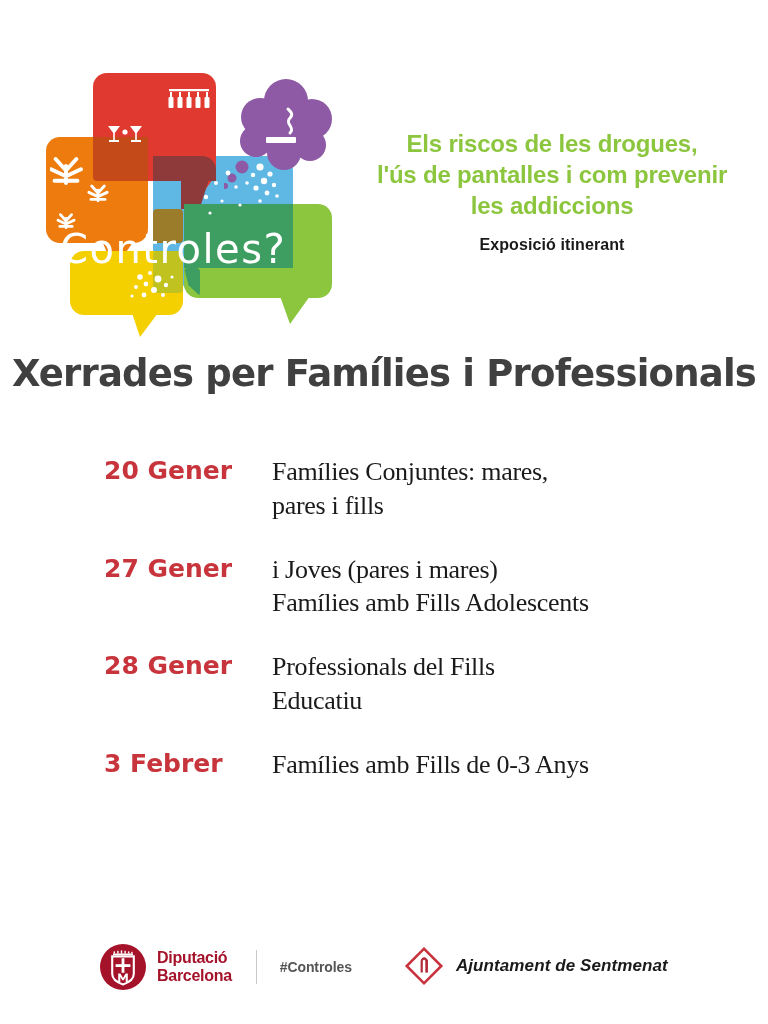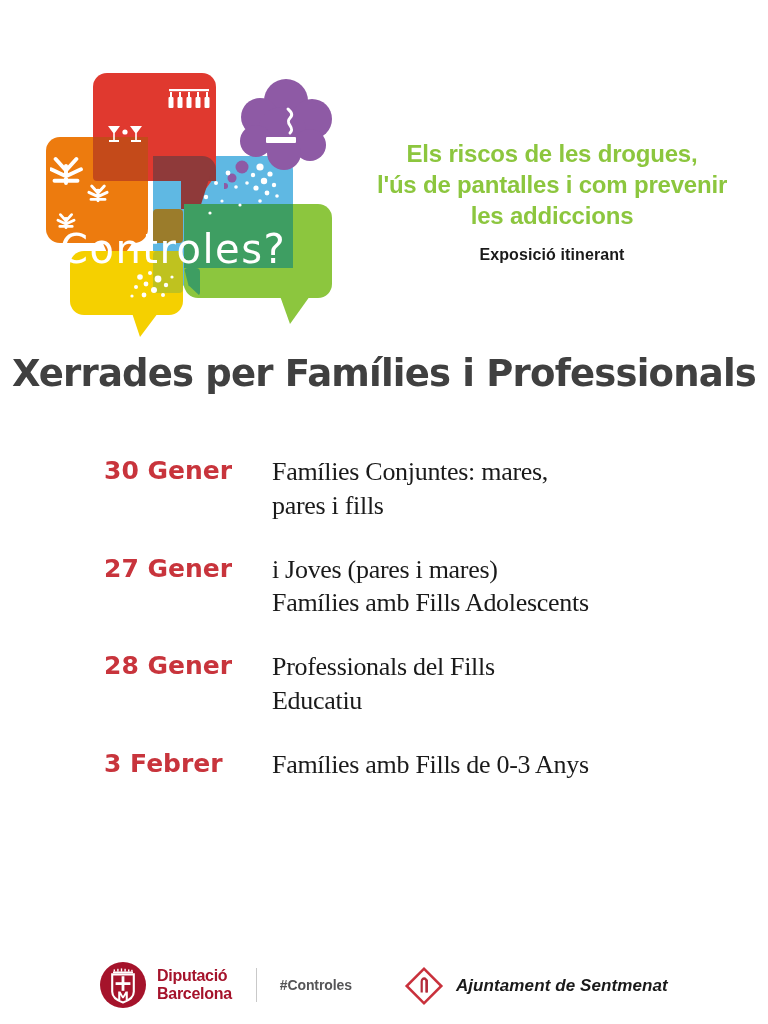--- a/index.html
+++ b/index.html
@@ -191,21 +191,21 @@
     letter-spacing: 1.5px;
     color: #ffffff;
     line-height: 1;
     white-space: nowrap;
   }
 
   
   .header-text {
     position: absolute;
     left: 352px;
-    top: 138px;
+    top: 128px;
     width: 400px;
     text-align: center;
   }
   .main-claim {
     color: #8CC63E;
     font-family: "Liberation Sans", sans-serif;
     font-weight: bold;
     font-size: 24px;
     line-height: 1.30;
     margin: 0;
@@ -271,21 +271,21 @@
   .row-title .ln { display: block; }
 
   
   .footer {
     position: absolute;
     left: 0;
     top: 944px;
     width: 768px;
     height: 64px;
     display: flex;
-    align-items: flex-end;
+    align-items: flex-start;
     justify-content: center;
     gap: 26px;
   }
   .logo-group {
     display: flex;
     align-items: center;
     gap: 11px;
   }
   .diba-seal {
     width: 46px;
@@ -478,21 +478,21 @@
       </div>
       <div class="subtitle">Exposició itinerant</div>
     </div>
   </div>
 
   <h1 class="section-heading">Xerrades per Famílies i Professionals</h1>
 
   <div class="schedule">
 
     <div class="schedule-row">
-      <div class="row-date">30 Gener</div>
+      <div class="row-date">20 Gener</div>
       <div class="row-title">
         <span class="ln">Famílies Conjuntes: mares,</span>
         <span class="ln">pares i fills</span>
       </div>
     </div>
 
     <div class="schedule-row">
       <div class="row-date">27 Gener</div>
       <div class="row-title">
         <span class="ln">i Joves (pares i mares)</span>

